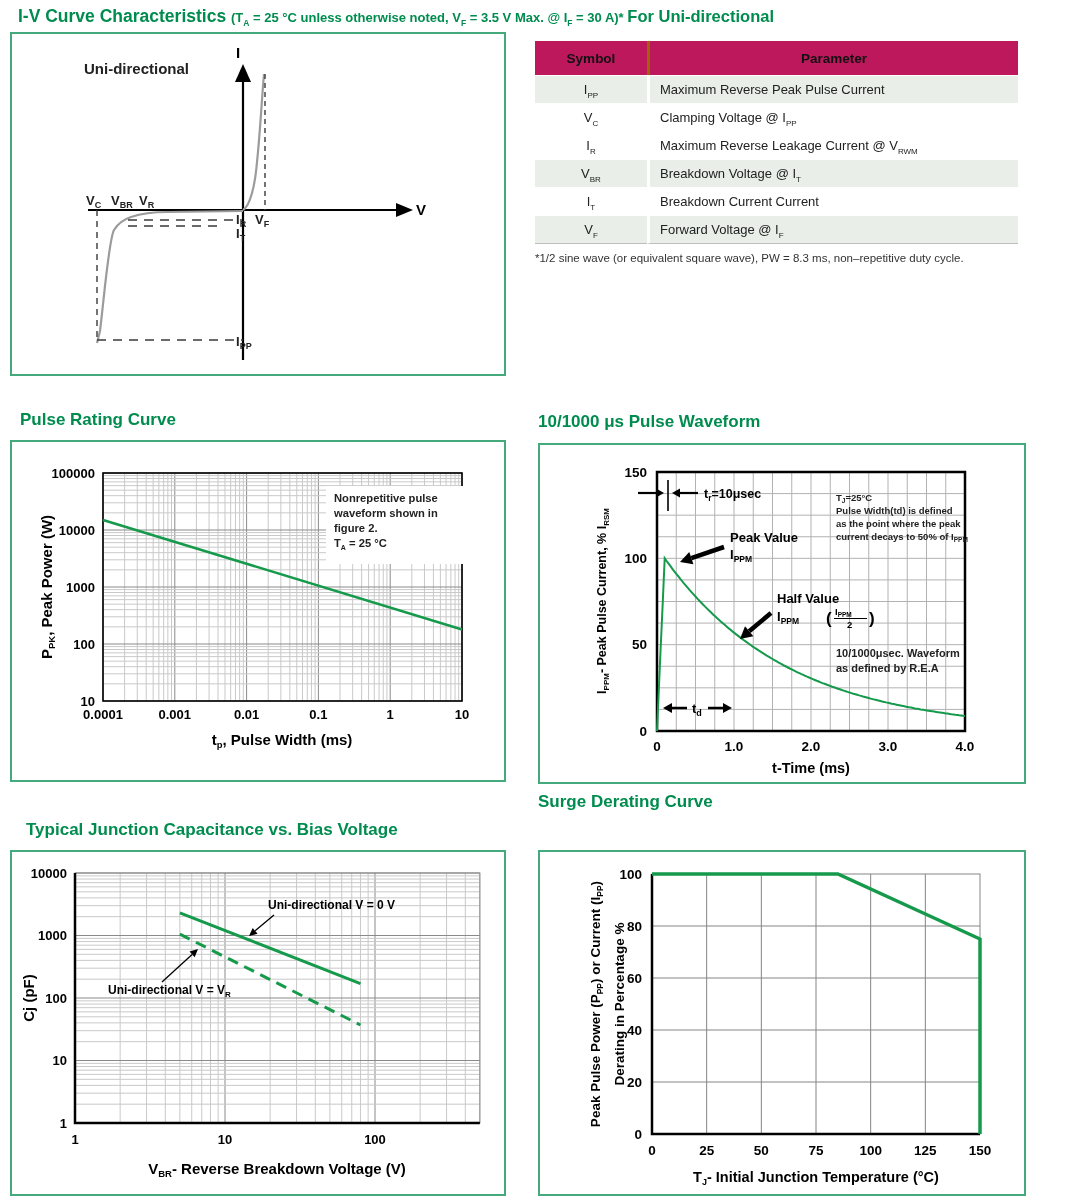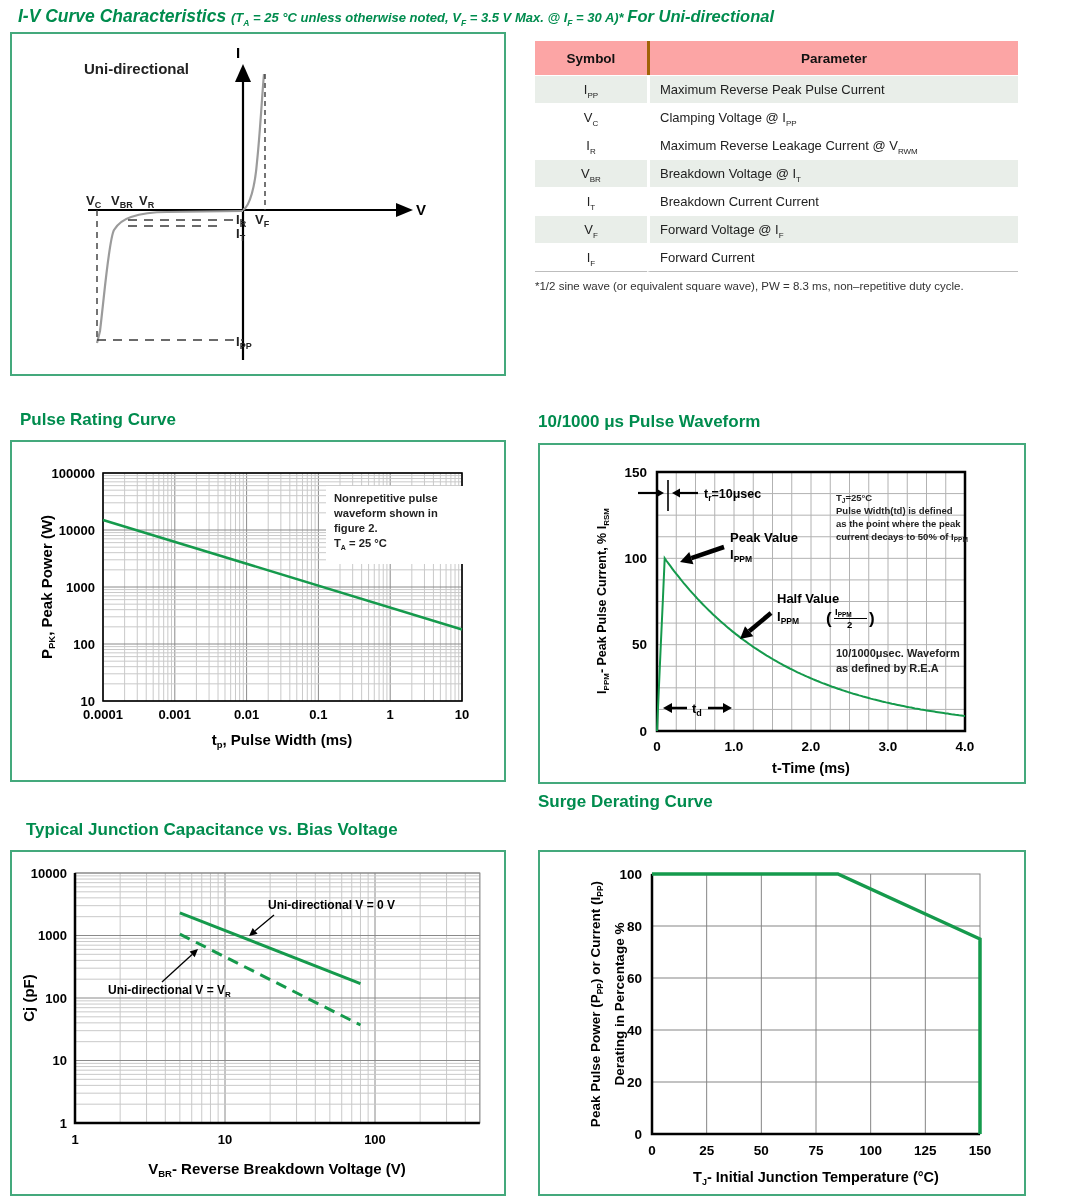--- a/index.html
+++ b/index.html
@@ -1,29 +1,29 @@
 <!DOCTYPE html>
 <html><head>
 <meta charset="utf-8">
 <style>
   html,body{margin:0;padding:0;}
   body{width:1070px;height:1200px;background:#fff;position:relative;
        font-family:"Liberation Sans",sans-serif;color:#111;}
   sub{line-height:0;}
-  .hdr{position:absolute;left:18px;top:6px;color:#008c4e;font-weight:bold;white-space:nowrap;font-style:italic;}
+  .hdr{position:absolute;left:18px;top:6px;color:#008c4e;font-weight:bold;white-space:nowrap;}
   .hdr .t1{font-size:17.5px;}
   .hdr .t2{font-size:13px;}
   .hdr sub.t2s{font-size:8.5px;}
   .hdr .t1b{font-size:16.5px;}
   .stitle{position:absolute;color:#008c4e;font-weight:bold;font-size:17px;white-space:nowrap;}
   .panel{position:absolute;border:2px solid #44a97c;background:#fff;overflow:hidden;}
   svg{font-family:"Liberation Sans",sans-serif;display:block;}
   .tablewrap{position:absolute;left:535px;top:40px;width:483px;}
   table.ptable{border-collapse:separate;border-spacing:0 1px;width:483px;}
-  table.ptable th{background:#fca5a5;font-size:13.5px;font-weight:bold;height:32px;color:#111;}
+  table.ptable th{background:#be185d;font-size:13.5px;font-weight:bold;height:32px;color:#111;}
   table.ptable th.param{border-left:3px solid #a16207;}
   table.ptable td{font-size:13px;height:25px;color:#222;}
   table.ptable td.sym{width:110px;text-align:center;}
   table.ptable td.param{border-left:3px solid #fff;padding-left:10px;}
   table.ptable tr.odd td{background:#e9eee9;}
   table.ptable tr.even td{background:#ffffff;}
   table.ptable tbody tr:last-child td{border-bottom:1px solid #bdbdbd;}
   table.ptable sub{font-size:8px;}
   .footnote{margin-top:7px;font-size:11.5px;color:#333;}
 </style>
@@ -83,24 +83,20 @@
           <td class="sym"><span>V</span><sub>BR</sub></td>
           <td class="param"><span>Breakdown Voltage @ I</span><sub>T</sub></td>
         </tr>
         <tr class="even">
           <td class="sym"><span>I</span><sub>T</sub></td>
           <td class="param"><span>Breakdown Current Current</span></td>
         </tr>
         <tr class="odd">
           <td class="sym"><span>V</span><sub>F</sub></td>
           <td class="param"><span>Forward Voltage @ I</span><sub>F</sub></td>
-        </tr>
-        <tr class="even">
-          <td class="sym"><span>I</span><sub>F</sub></td>
-          <td class="param"><span>Forward Current</span></td>
         </tr>
       </tbody>
   </table>
   <div class="footnote">*1/2 sine wave (or equivalent square wave), PW = 8.3 ms, non–repetitive duty cycle.</div>
 </div>
 
 <div class="stitle" style="left:20px;top:410px;">Pulse Rating Curve</div>
 <div class="panel" style="left:10px;top:440px;width:492px;height:338px;">
     <svg width="488" height="334" viewBox="0 0 488 334">
       <g>

